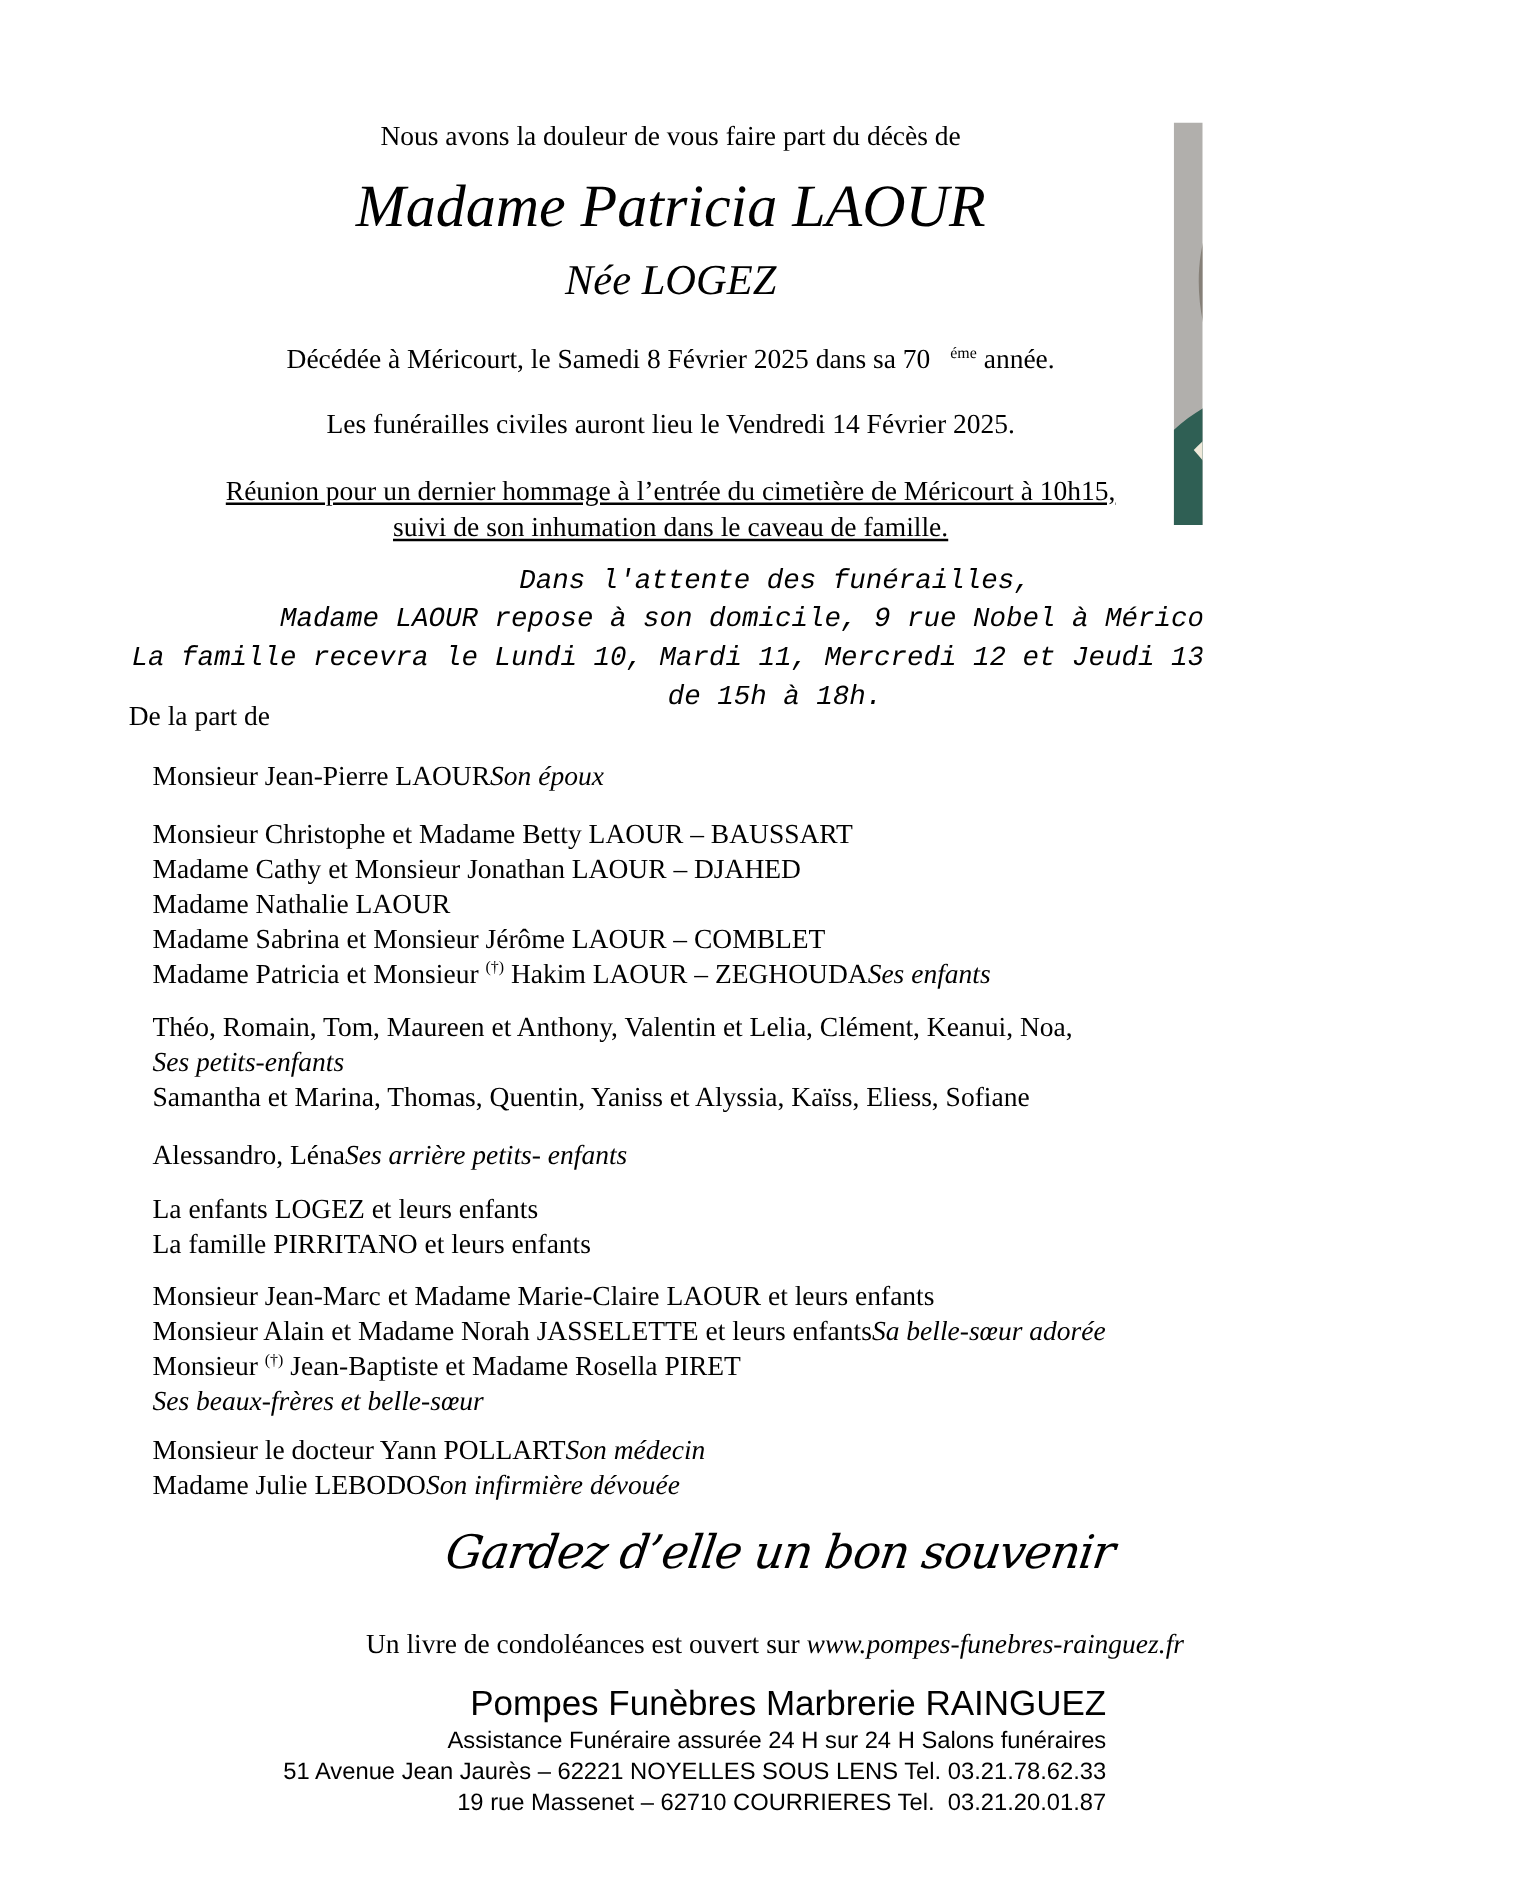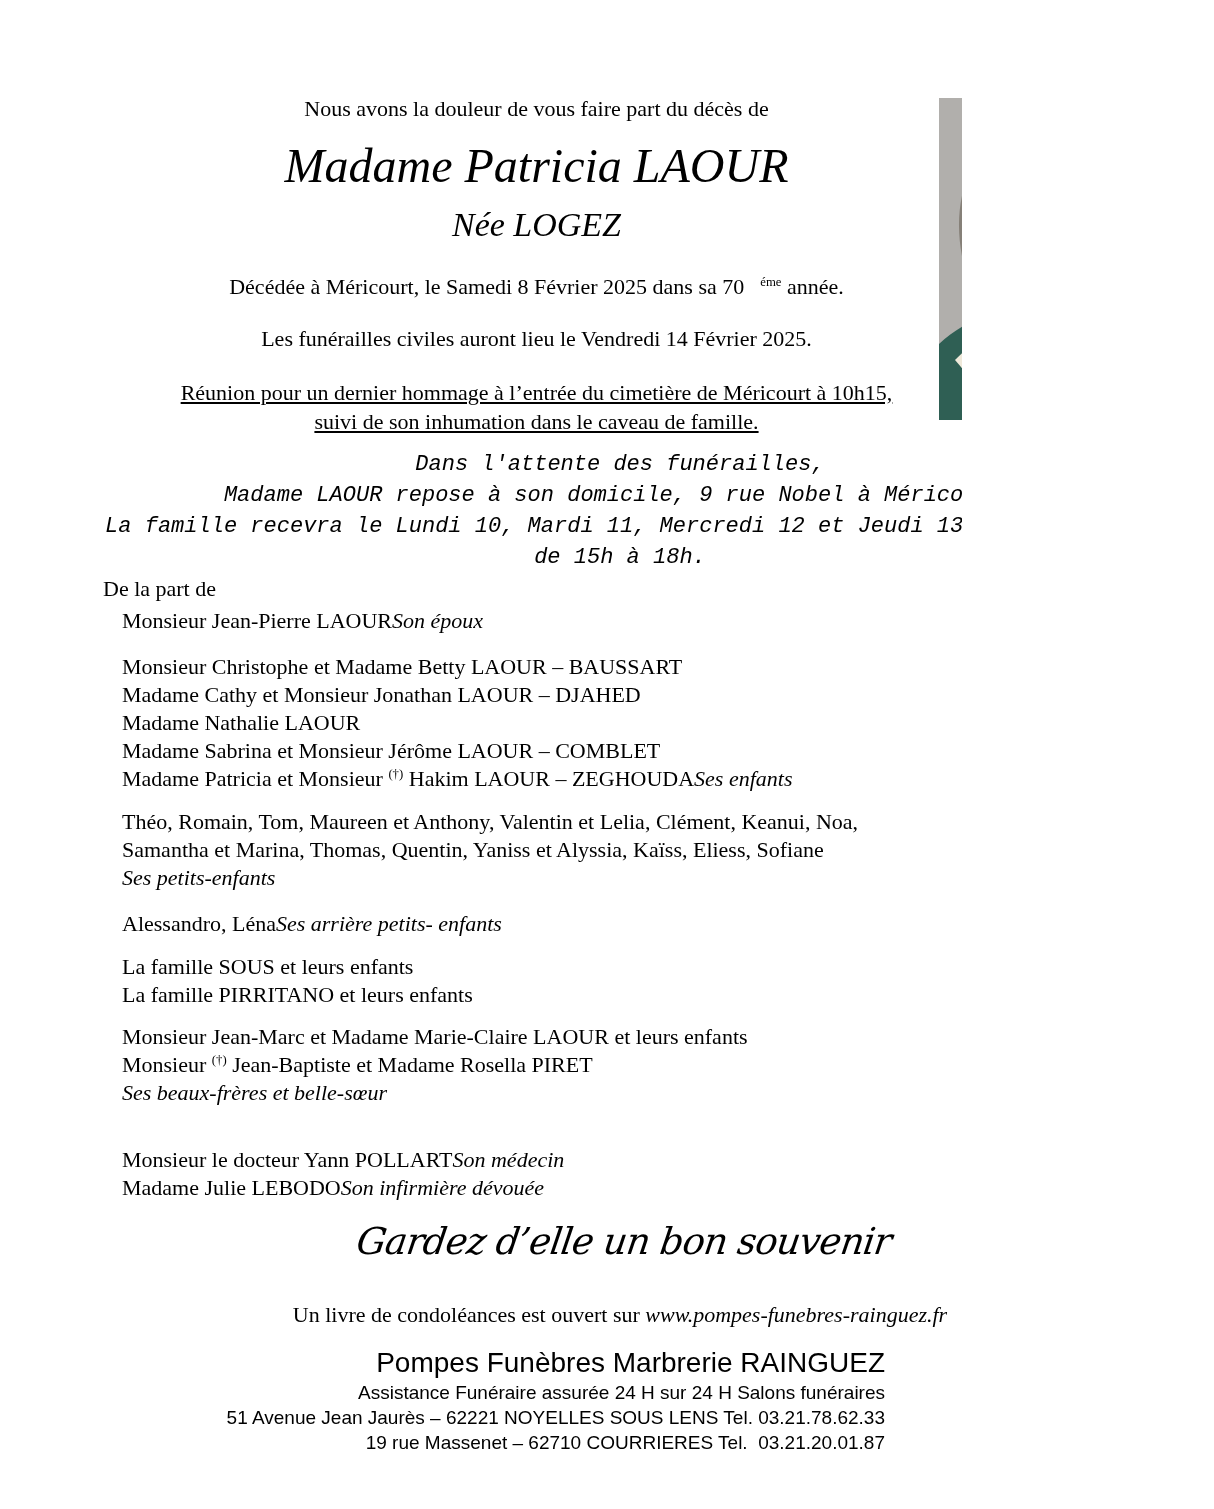--- a/index.html
+++ b/index.html
@@ -18,21 +18,21 @@
   .homage{position:absolute;left:0;top:378px;width:100%;font-size:22px;line-height:29px;text-decoration:underline;}
 
   
   .photo{position:absolute;left:939px;top:98px;width:198px;height:322px;margin:0;}
   .photo svg{display:block;width:198px;height:322px;}
 
   
   .wake{position:absolute;left:103px;top:449px;width:1034px;text-align:center;
         font-size:22px;font-weight:bold;font-style:italic;line-height:31px;font-family:Liberation Mono, monospace;}
 
-  .from-label{position:absolute;left:103px;top:576px;font-size:22px;}
+  .from-label{position:absolute;left:103px;top:560px;font-size:22px;}
 
   
   .grp{position:absolute;left:122px;width:1015px;font-size:22px;line-height:28px;}
   .row{display:flex;justify-content:flex-start;}
   .row .left{white-space:pre-wrap;}
   .row .right{font-style:italic;text-align:right;flex:0 0 auto;}
   .row .left sup{font-size:0.58em;vertical-align:super;line-height:0;}
 
   
   .script-line{position:absolute;right:74px;top:1220px;font-family:"DejaVu Serif",serif;
@@ -192,47 +192,51 @@
       <span class="left"><span>Madame Patricia et Monsieur </span><sup>(†)</sup><span> Hakim LAOUR – ZEGHOUDA</span></span>
       <span class="right">Ses enfants</span>
     </div>
   </div>
 
   <div class="grp" style="top:808px">
     <div class="row">
       <span class="left">Théo, Romain, Tom, Maureen et Anthony, Valentin et Lelia, Clément, Keanui, Noa,</span>
     </div>
     <div class="row">
-      <span class="left">Samantha et Marina, Thomas, Quentin, Yaniss et Alyssia, Kaïss, Eliess, Sofiane</span>
-    </div>
-    <div class="row">
       <span class="left"></span>
       <span class="right">Ses petits-enfants</span>
     </div>
+    <div class="row">
+      <span class="left">Samantha et Marina, Thomas, Quentin, Yaniss et Alyssia, Kaïss, Eliess, Sofiane</span>
+    </div>
   </div>
 
   <div class="grp" style="top:910px">
     <div class="row">
       <span class="left">Alessandro, Léna</span>
       <span class="right">Ses arrière petits- enfants</span>
     </div>
   </div>
 
   <div class="grp" style="top:953px">
     <div class="row">
-      <span class="left">La famille SOUS et leurs enfants</span>
+      <span class="left">La enfants LOGEZ et leurs enfants</span>
     </div>
     <div class="row">
       <span class="left">La famille PIRRITANO et leurs enfants</span>
     </div>
   </div>
 
   <div class="grp" style="top:1023px">
     <div class="row">
       <span class="left">Monsieur Jean-Marc et Madame Marie-Claire LAOUR et leurs enfants</span>
+    </div>
+    <div class="row">
+      <span class="left">Monsieur Alain et Madame Norah JASSELETTE et leurs enfants</span>
+      <span class="right">Sa belle-sœur adorée</span>
     </div>
     <div class="row">
       <span class="left"><span>Monsieur </span><sup>(†)</sup><span> Jean-Baptiste et Madame Rosella PIRET</span></span>
     </div>
     <div class="row">
       <span class="left"></span>
       <span class="right">Ses beaux-frères et belle-sœur</span>
     </div>
   </div>
 

